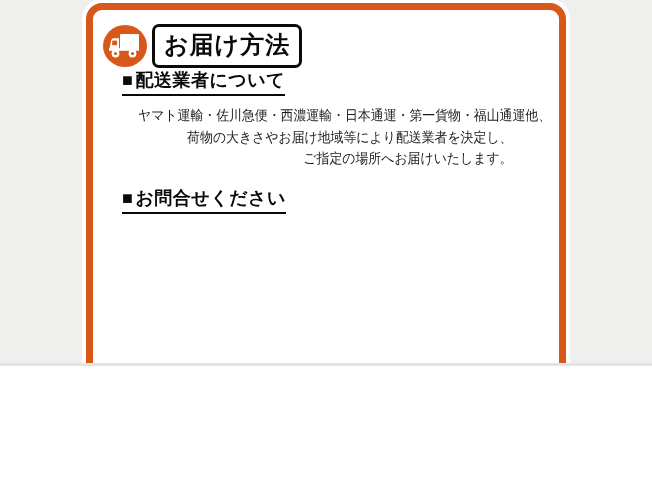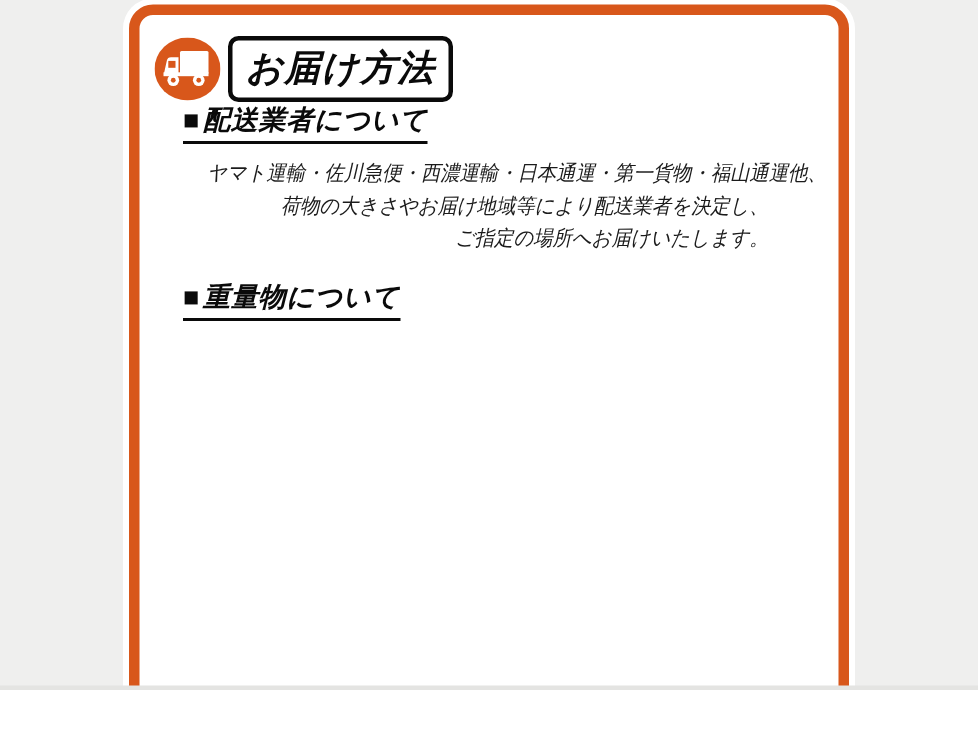--- a/index.html
+++ b/index.html
@@ -1,23 +1,22 @@
 <!DOCTYPE html>
 <html><head>
 <meta charset="utf-8">
 <style>
   html, body { margin: 0; padding: 0; }
   .page {
     position: relative;
     width: 652px;
-    height: 460px;
+    height: 366px;
     background: #efefee;
     overflow: hidden;
     font-family: "Liberation Sans", sans-serif;
-    font-style: italic;
   }
   .bottom-strip {
     position: absolute;
     left: 0; bottom: 0;
     width: 100%; height: 3px;
     background: #e4e4e2;
   }
   .card {
     position: absolute;
     left: 86px; top: 3px;
@@ -104,21 +103,21 @@
       </div>
       <div class="body">
         <div class="line">ヤマト運輸・佐川急便・西濃運輸・日本通運・第一貨物・福山通運他、</div>
         <div class="line">荷物の大きさやお届け地域等により配送業者を決定し、</div>
         <div class="line">ご指定の場所へお届けいたします。</div>
       </div>
     </div>
 
     <div class="section s2">
       <div class="heading">
-        <span class="marker">■</span><span>重量物について</span>
+        <span class="marker">■</span><span>お問合せください</span>
       </div>
     </div>
 
     <div class="section s3">
     </div>
 
   </div>
 
   <div class="bottom-strip"></div>
 </div>

